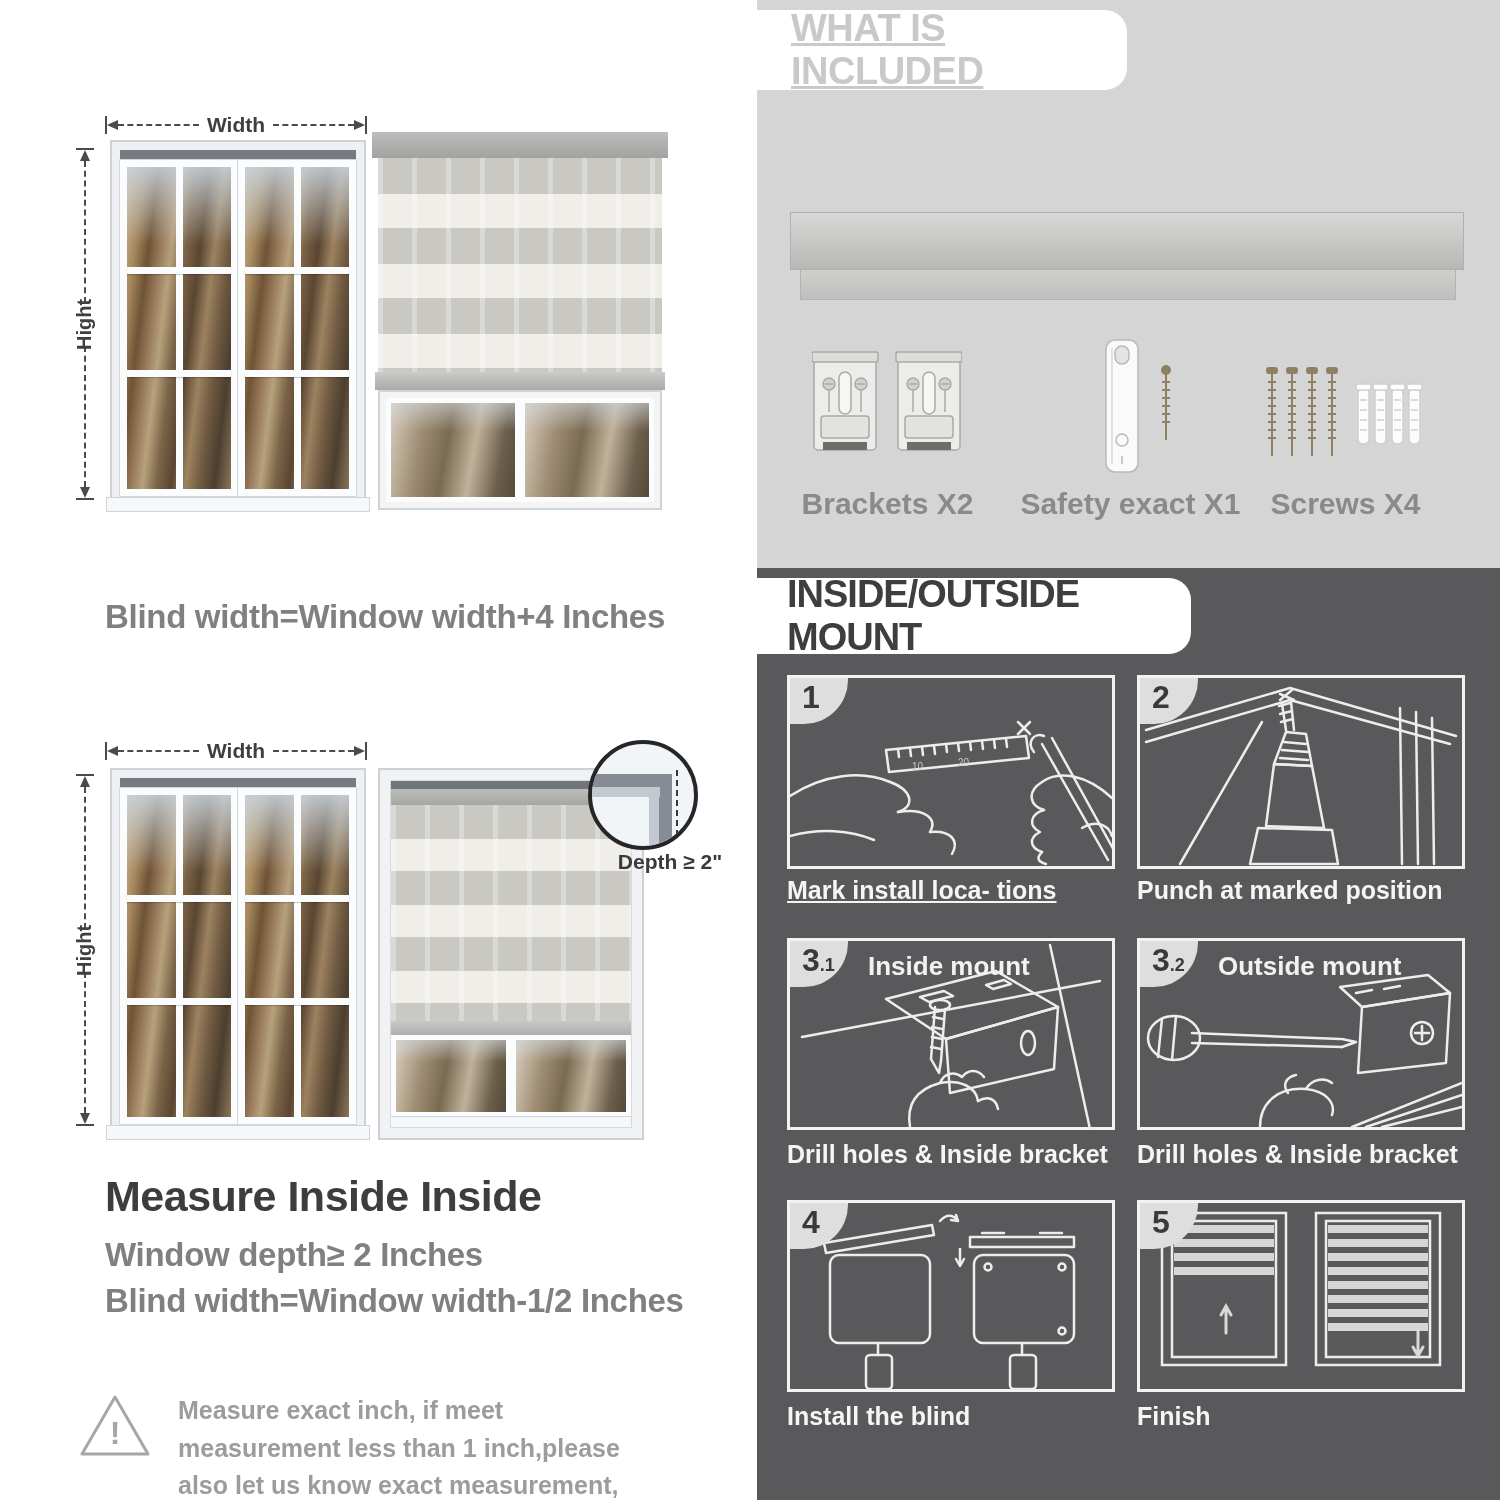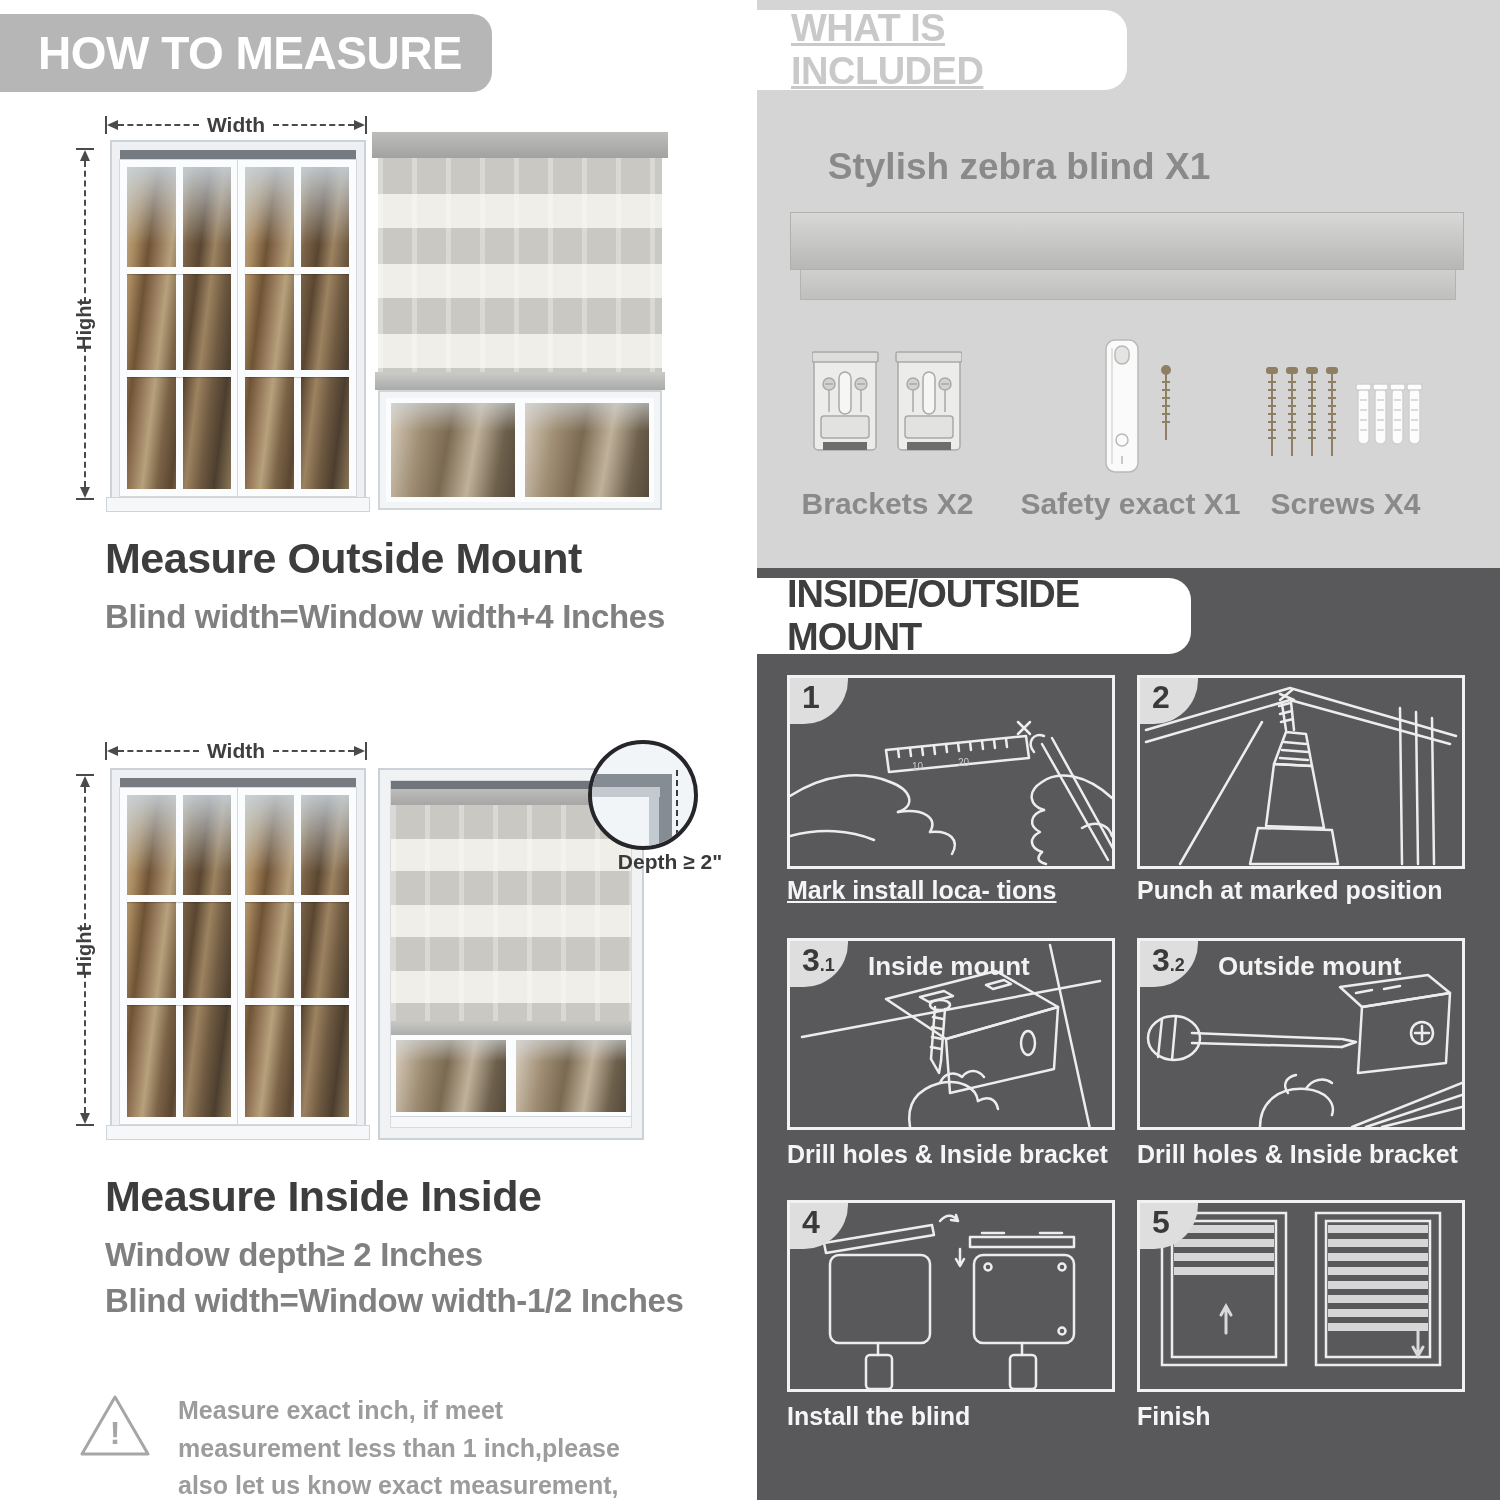--- a/index.html
+++ b/index.html
@@ -105,23 +105,20 @@
   .badge-sub{font-size:18px;font-weight:bold;color:#3a3a3a;margin-top:12px;}
   .tile-tag{position:absolute;left:78px;top:10px;font-size:26px;font-weight:bold;color:#f2f2f2;z-index:3;white-space:nowrap;}
   .tile-caption{font-size:25px;font-weight:bold;color:#f5f5f5;white-space:nowrap;}
   .tile svg{position:absolute;inset:0;}
 </style>
 </head>
 <body>
 
 <div class="canvas">
 
-  <div class="abs hdr-left">
-    <span>HOW TO MEASURE</span>
-  </div>
 
   <div class="abs" style="left:60px;top:112px;width:640px;height:400px;">
 
     <div class="abs warrow" style="left:45px;top:0;width:262px;">
       <span class="tick-v"></span>
       <span class="ah l"></span>
       <span class="dash-h"></span>
       <span class="wlabel">Width</span>
       <span class="dash-h"></span>
       <span class="ah r"></span>
@@ -167,21 +164,20 @@
               <div class="glass2"></div>
             </div>
           <div class="pane">
               <div class="glass2"></div>
             </div>
         </div>
       </div>
     </div>
   </div>
 
-  <div class="abs sec-title" style="left:105px;top:534px;">Measure Outside Mount</div>
   <div class="abs sec-line" style="left:105px;top:598px;">Blind width=Window width+4 Inches</div>
 
   <div class="abs" style="left:60px;top:732px;width:680px;height:430px;">
 
     <div class="abs warrow" style="left:45px;top:6px;width:262px;">
       <span class="tick-v"></span>
       <span class="ah l"></span>
       <span class="dash-h"></span>
       <span class="wlabel">Width</span>
       <span class="dash-h"></span>
@@ -256,21 +252,20 @@
       <text x="37" y="52" font-size="32" font-weight="bold" fill="#a6a6a6" text-anchor="middle">!</text>
     </svg>
     <div class="warn-text">Measure exact inch, if meet measurement less than 1 inch,please also let us know exact measurement, please do not leave it</div>
   </div>
 
   <div class="abs panel-included"></div>
   <div class="abs hdr-included">
     <span>WHAT IS INCLUDED</span>
   </div>
 
-  <div class="abs prod-label">Stylish zebra blind X1</div>
   <div class="abs rail-top"></div>
   <div class="abs rail-bot"></div>
 
   <svg class="abs" style="left:812px;top:348px;" width="150" height="120" viewBox="0 0 150 120">
     <g stroke="#a9a9a7" stroke-width="1.5">
       <g>
         <rect x="2" y="10" width="62" height="92" rx="4" fill="#ececea"></rect>
         <rect x="0" y="4" width="66" height="10" rx="2" fill="#dddddb"></rect>
         <circle cx="17" cy="36" r="6" fill="#d2d2d0"></circle>
           <path d="M13 36 h8" fill="none"></path>

